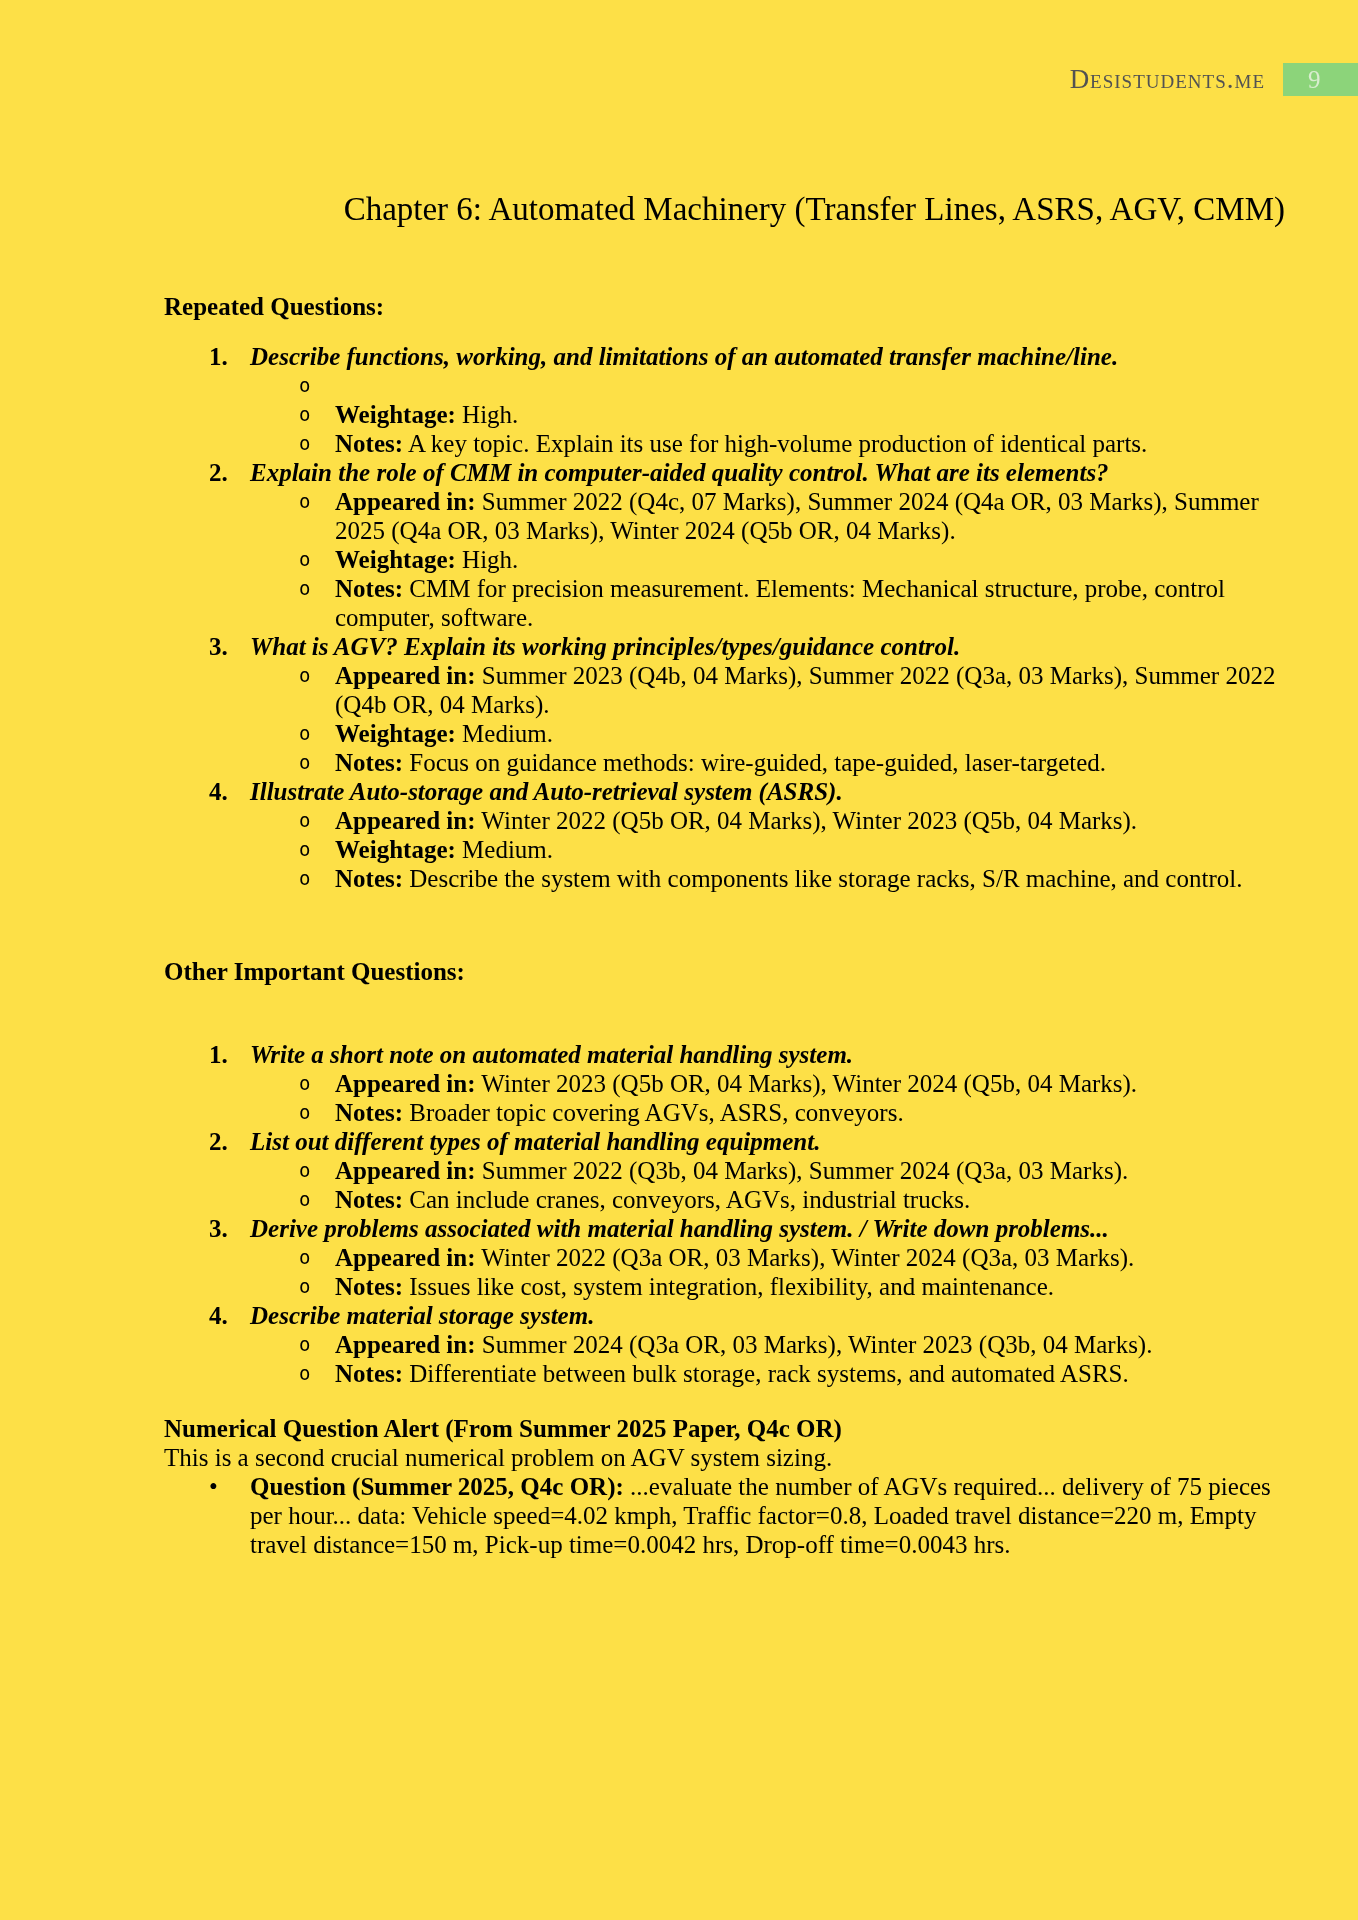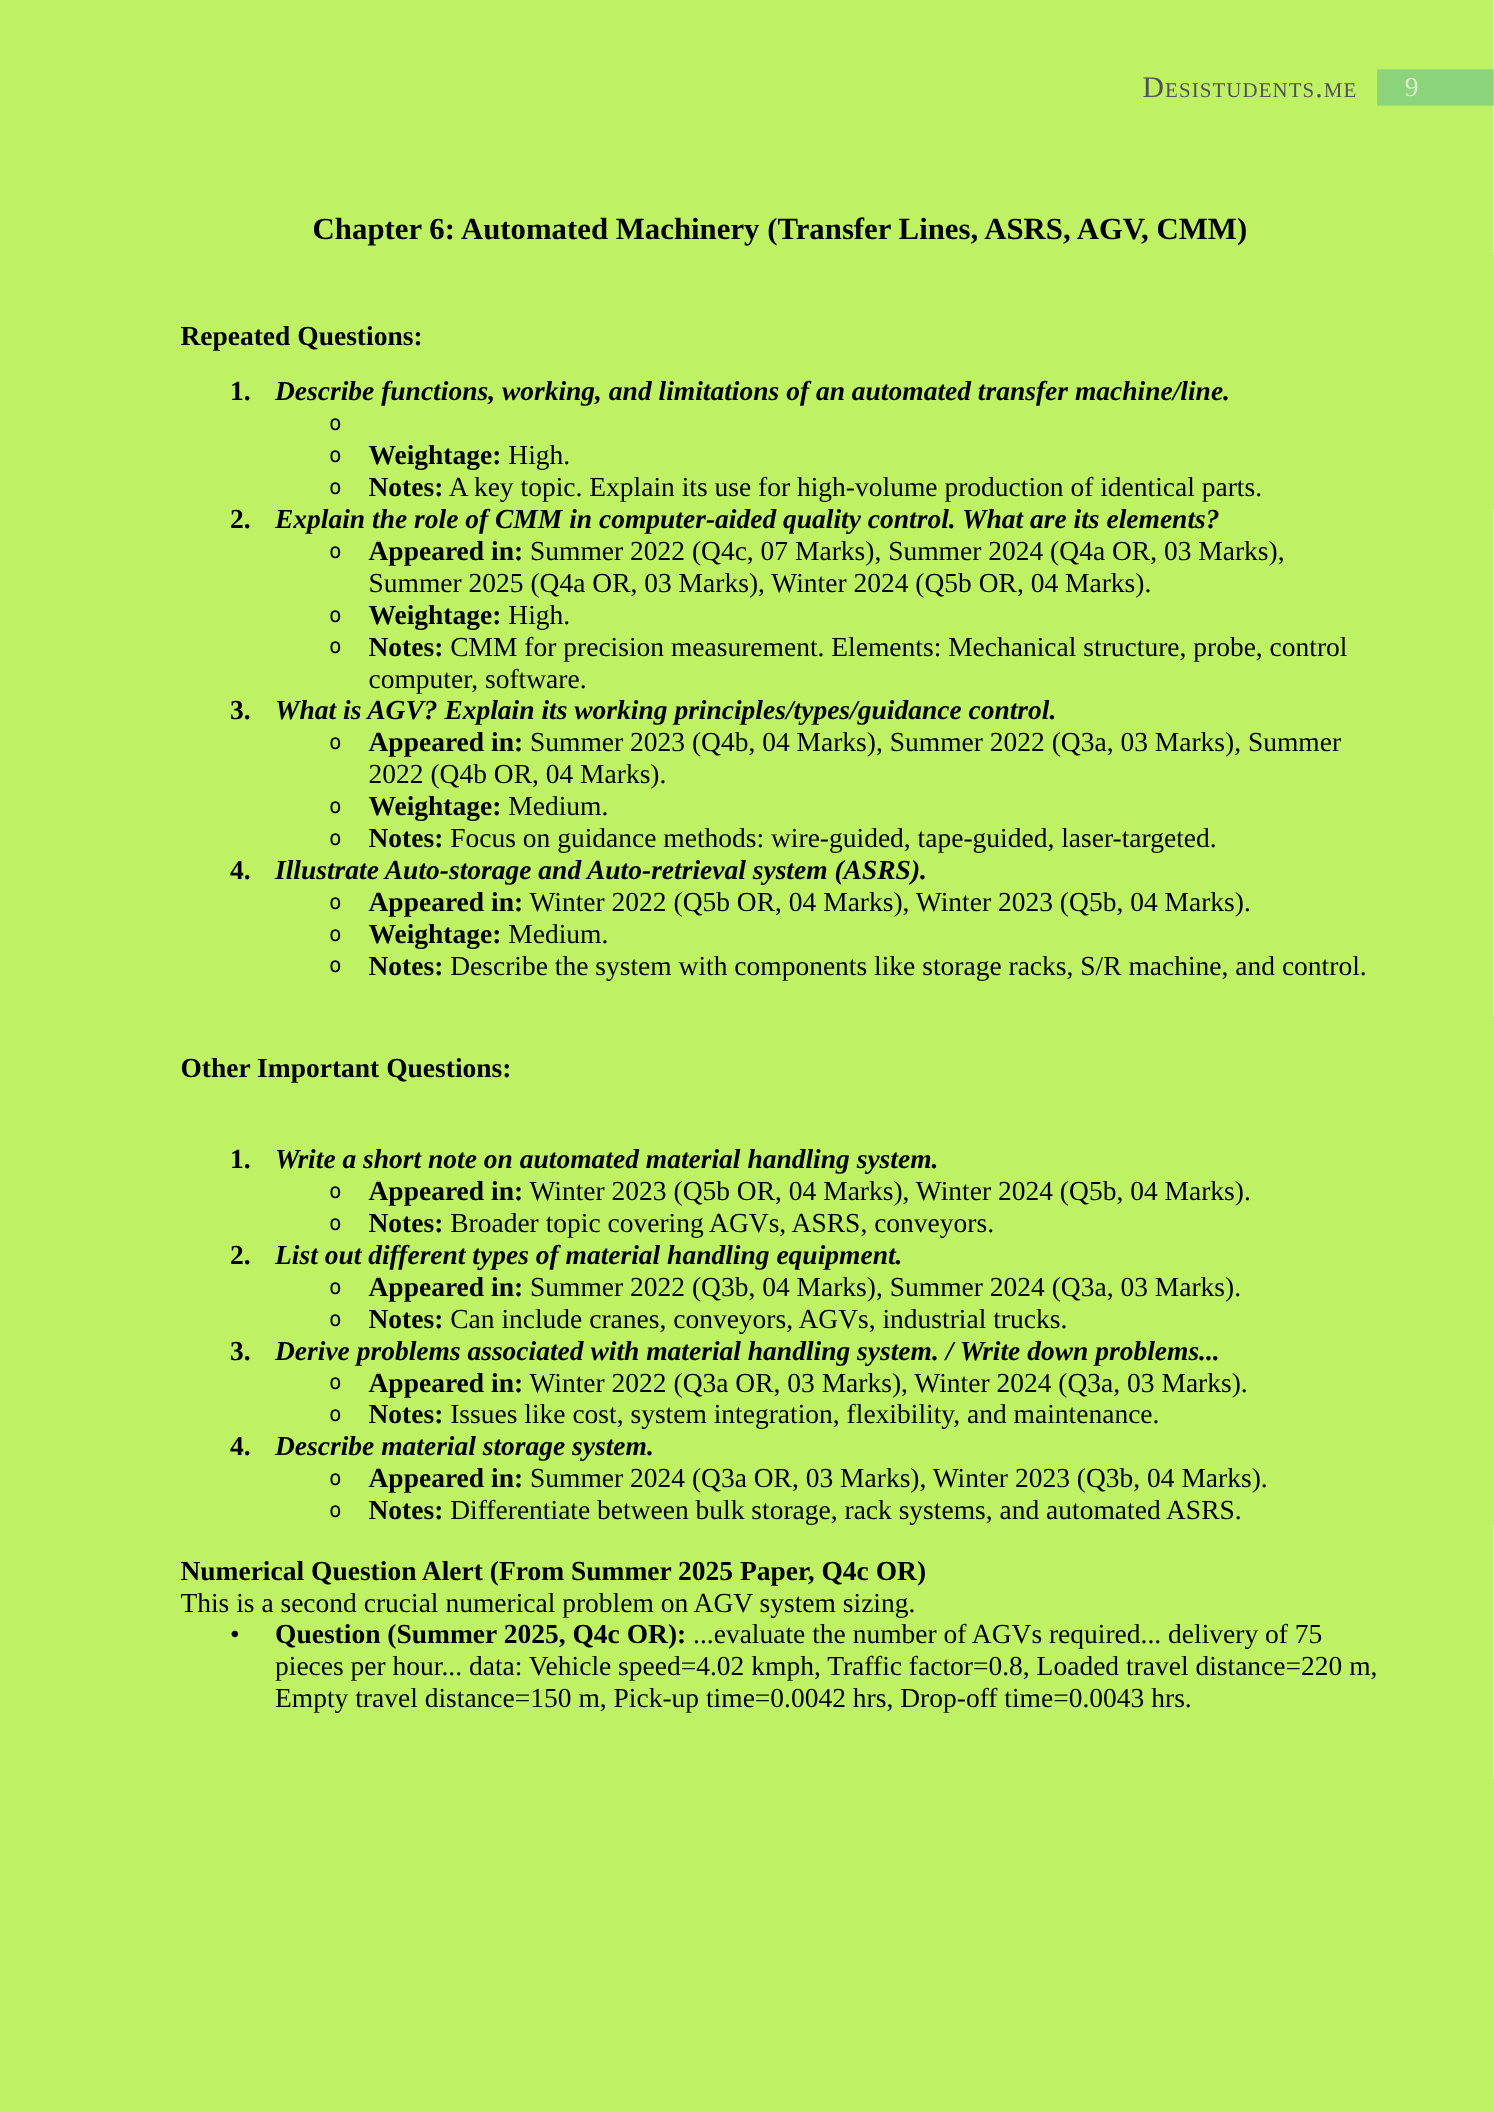--- a/index.html
+++ b/index.html
@@ -1,21 +1,21 @@
 <!DOCTYPE html>
 <html><head>
 <meta charset="utf-8">
 <style>
   html,body { margin:0; padding:0; background:#ffffff; }
   .page {
     position:relative;
     width:1358px; height:1920px;
     box-sizing:border-box;
-    padding:0 104px 0 164px;
-    background:#bef264;
+    padding:0 73px 0 164px;
+    background:#fde047;
     font-family:"Liberation Serif","DejaVu Serif",serif;
     color:#000;
     font-size:25px;
     line-height:29px;
     overflow:hidden;
   }
   
   .header {
     margin-top:61px;
     margin-right:-155px;
@@ -37,24 +37,24 @@
     background:#8cd47a;
     color:#d9edcf;
     font-size:25px;
     display:flex;
     align-items:center;
     padding-left:25px;
   }
   
   h1.chapter {
     margin:91px 0 0 0;
-    font-size:28px;
+    font-size:33px;
     line-height:42px;
-    font-weight:bold;
-    text-align:center;
+    font-weight:normal;
+    text-align:right;
   }
   
   .sec-heading { font-weight:bold; }
   .sec-heading.first   { margin-top:62px; }
   .sec-heading.second  { margin-top:64px; }
   
   ol.qlist { list-style:none; margin:0; padding:0; }
   ol.qlist.first  { margin-top:21px; }
   ol.qlist.second { margin-top:54px; }
   .q-row { display:flex; }

